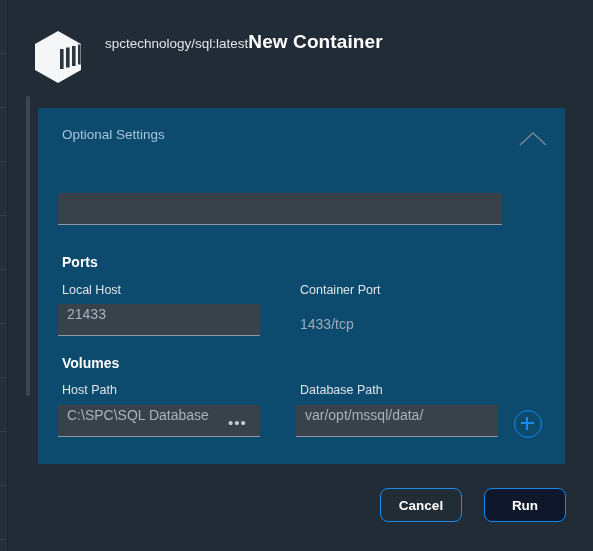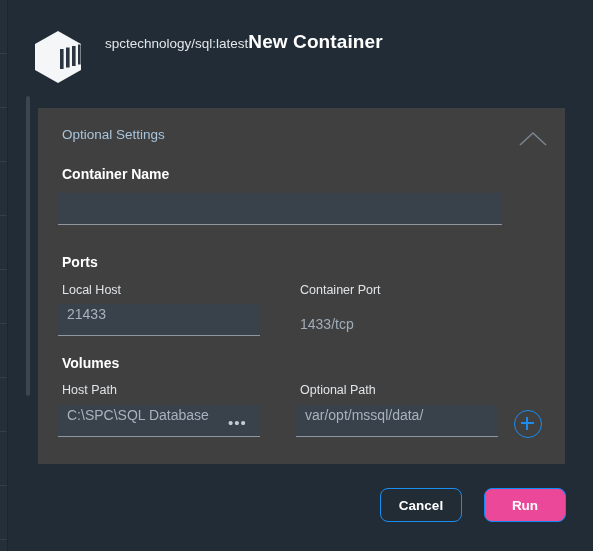--- a/index.html
+++ b/index.html
@@ -86,21 +86,21 @@
   }
   #port-meta { margin-left: 27px; }
 
   
   #panel {
     position: absolute;
     left: 38px;
     top: 108px;
     width: 527px;
     height: 356px;
-    background: #404040;
+    background: #0c4a6e;
   }
   #panel-header {
     position: absolute;
     left: 24px;
     top: 19px;
     font-size: 13.5px;
     color: #a8c4da;
   }
   #collapse-chevron {
     position: absolute;
@@ -197,21 +197,21 @@
     top: 488px;
     width: 80px;
     background: #222c35;
     border: 1px solid #1a8cf0;
     color: #ffffff;
   }
   #run-button {
     left: 484px;
     top: 488px;
     width: 80px;
-    background: #ec4899;
+    background: #0f172a;
     border: 1px solid #0f8bf5;
     color: #ffffff;
   }
 </style>
 </head>
 <body>
 
 <div id="left-strip">
   <div class="strip-row"></div>
   <div class="strip-row"></div>
@@ -248,34 +248,33 @@
 <div id="panel">
 
   <div id="panel-header">Optional Settings</div>
 
   <div id="collapse-chevron">
     <svg width="32" height="22" viewBox="0 0 32 22" xmlns="http://www.w3.org/2000/svg">
       <polyline points="3,17 16,5 29,17" fill="none" stroke="#79848f" stroke-width="1.6"></polyline>
     </svg>
   </div>
 
-  <div class="section-title" style="left:24px; top:58px;">Container Name</div>
   <input class="text-input" id="container-name-input" style="left: 20px; top: 85px; width: 444px;" type="text" placeholder="">
 
   <div class="section-title" style="left:24px; top:146px;">Ports</div>
   <div class="field-label" style="left:24px; top:175px;">Local Host</div>
   <div class="field-label" style="left:262px; top:175px;">Container Port</div>
 
   <input class="text-input" id="local-host-input" style="left: 20px; top: 196px; width: 202px;" type="text" placeholder="21433">
 
   <div class="static-value" style="left:262px; top:200px;">1433/tcp</div>
 
   <div class="section-title" style="left:24px; top:247px;">Volumes</div>
   <div class="field-label" style="left:24px; top:275px;">Host Path</div>
-  <div class="field-label" style="left:262px; top:275px;">Optional Path</div>
+  <div class="field-label" style="left:262px; top:275px;">Database Path</div>
 
   <input class="text-input" id="container-path-input" style="left: 258px; top: 297px; width: 202px;" type="text" placeholder="var/opt/mssql/data/">
 
   <input class="text-input" id="host-path-input" style="left: 20px; top: 297px; width: 202px;" type="text" placeholder="C:\SPC\SQL Database">
 </div>
 
 <div id="browse-dots">•••</div>
 
 <div id="add-volume-button"></div>
 

